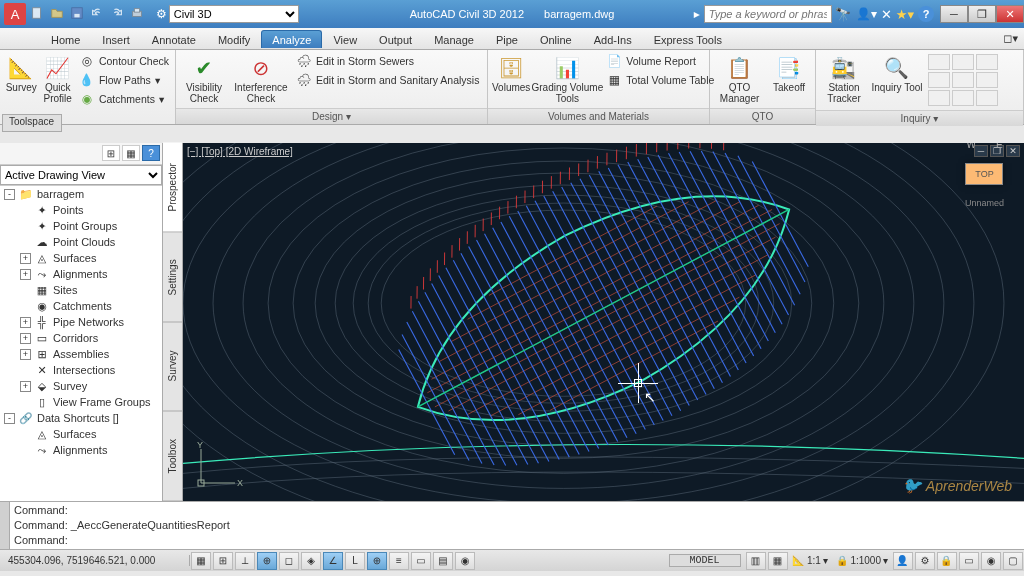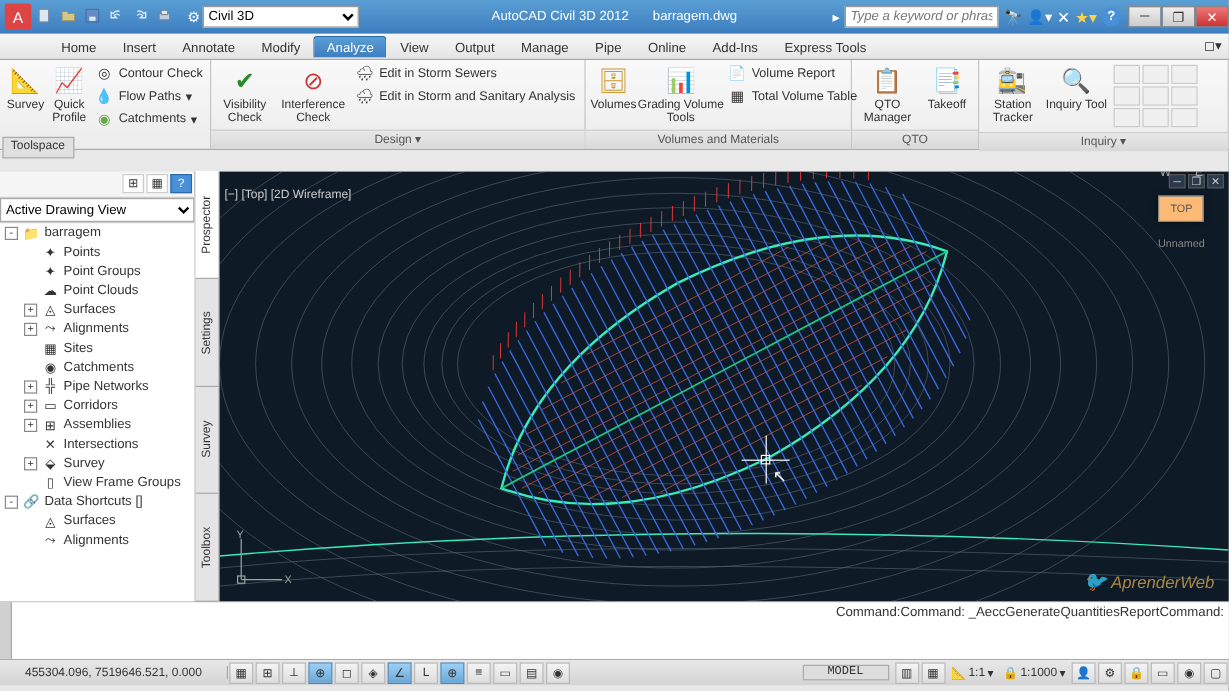--- a/index.html
+++ b/index.html
@@ -50,39 +50,39 @@
 .tree { flex: 1; overflow: auto; background: #fff; border-top: 1px solid #ccc; font-size: 11px; }
 .tree-node { display: flex; align-items: center; gap: 3px; padding: 1px 2px; cursor: pointer; white-space: nowrap; }
 .tree-node .exp { width: 11px; height: 11px; border: 1px solid #888; display: flex; align-items: center; justify-content: center; font-size: 9px; line-height: 1; background: #fff; }
 .tree-node .ticon { width: 16px; height: 14px; display: flex; align-items: center; justify-content: center; font-size: 11px; }
 .d1 { padding-left: 4px; } .d2 { padding-left: 20px; }
 .side-tabs { width: 20px; background: #e4e4e4; border-right: 1px solid #aaa; display: flex; flex-direction: column; }
 .side-tab { flex: 1; writing-mode: vertical-rl; transform: rotate(180deg); text-align: center; font-size: 10px; border-top: 1px solid #aaa; cursor: pointer; display:flex;align-items:center;justify-content:center;}
 .side-tab.active { background: #fff; }
 
 .canvas { flex: 1; background: #0e1a26; position: relative; overflow: hidden; }
-.canvas-title { position: absolute; top: 14px; left: 4px; color: #ccc; font-size: 10px; z-index: 3; }
+.canvas-title { position: absolute; top: 3px; left: 4px; color: #ccc; font-size: 10px; z-index: 3; text-decoration: underline; }
 .canvas-ctrls { position: absolute; top: 2px; right: 4px; display: flex; gap: 2px; z-index: 3; }
 .canvas-ctrls span { width: 14px; height: 12px; background: #2a3a4a; border: 1px solid #555; color: #ccc; font-size: 9px; display: flex; align-items: center; justify-content: center; cursor: pointer; }
 .viewcube { position: absolute; top: 20px; right: 20px; z-index: 3; text-align: center; }
 .viewcube .cube { width: 38px; height: 22px; background: #fdba74; border: 1px solid #888; display: flex; align-items: center; justify-content: center; font-size: 9px; color: #555; margin: 13px auto; box-shadow: 0 0 6px rgba(0,0,0,.5); }
 .viewcube .compass { color: #aaa; font-size: 10px; display:flex; gap:20px; justify-content:center; margin-top:-24px; margin-bottom:10px;}
 .viewcube .wcs { color: #888; font-size: 9px; margin-top: 4px; }
 .drawing-svg { position: absolute; inset: 0; }
 .ucs { position: absolute; left: 10px; bottom: 10px; }
 .watermark { position: absolute; right: 12px; bottom: 6px; color: #c79a4a; font-size: 14px; font-style:italic; opacity: 0.85; z-index:4;}
 
 
 .cmdarea { height: 48px; background: #f0f0f0; border-top: 1px solid #aaa; display: flex; }
 .cmd-handle { width: 10px; background: #d0d0d0; border-right: 1px solid #aaa; }
-.cmd-lines { flex: 1; background: #fff; font-family: "Consolas", monospace; font-size: 11px; padding: 1px 4px; display:flex;flex-direction:row;justify-content:flex-end;}
+.cmd-lines { flex: 1; background: #fff; font-family: "Consolas", monospace; font-size: 11px; padding: 1px 4px; display:flex;flex-direction:column;justify-content:flex-end;}
 .cmd-lines div { line-height: 15px; }
 
 
-.statusbar { height: 22px; background: linear-gradient(#e8e8e8,#d4d4d4); border-top: 1px solid #aaa; display: flex; align-items: center; font-size: 10px; text-align: center; }
+.statusbar { height: 22px; background: linear-gradient(#e8e8e8,#d4d4d4); border-top: 1px solid #aaa; display: flex; align-items: center; font-size: 10px; }
 .statusbar .coords { padding: 0 8px; border-right: 1px solid #aaa; width: 190px; }
 .statusbar .sbtn { width: 20px; height: 18px; border: 1px solid #bbb; background: linear-gradient(#f4f4f4,#ddd); margin: 0 1px; cursor: pointer; display:flex;align-items:center;justify-content:center;font-size:10px;}
 .statusbar .sbtn.on { background: linear-gradient(#9ecff5,#6aa8d8); border-color: #4a88b8; }
 .statusbar .spacer { flex: 1; }
 .statusbar .model { padding: 0 20px; background: #ddd; border: 1px solid #aaa; margin-right: 4px; cursor:pointer;font-family:Liberation Mono, monospace;}
 .statusbar .scale { padding: 0 4px; display:flex;align-items:center;gap:2px;}
 
 .cursor { position: absolute; left: 455px; top: 240px; z-index: 5; pointer-events:none;}
 .cursor::before, .cursor::after { content: ''; position: absolute; background: #fff; }
 .cursor::before { width: 40px; height: 1px; left: -20px; top: 0; }

